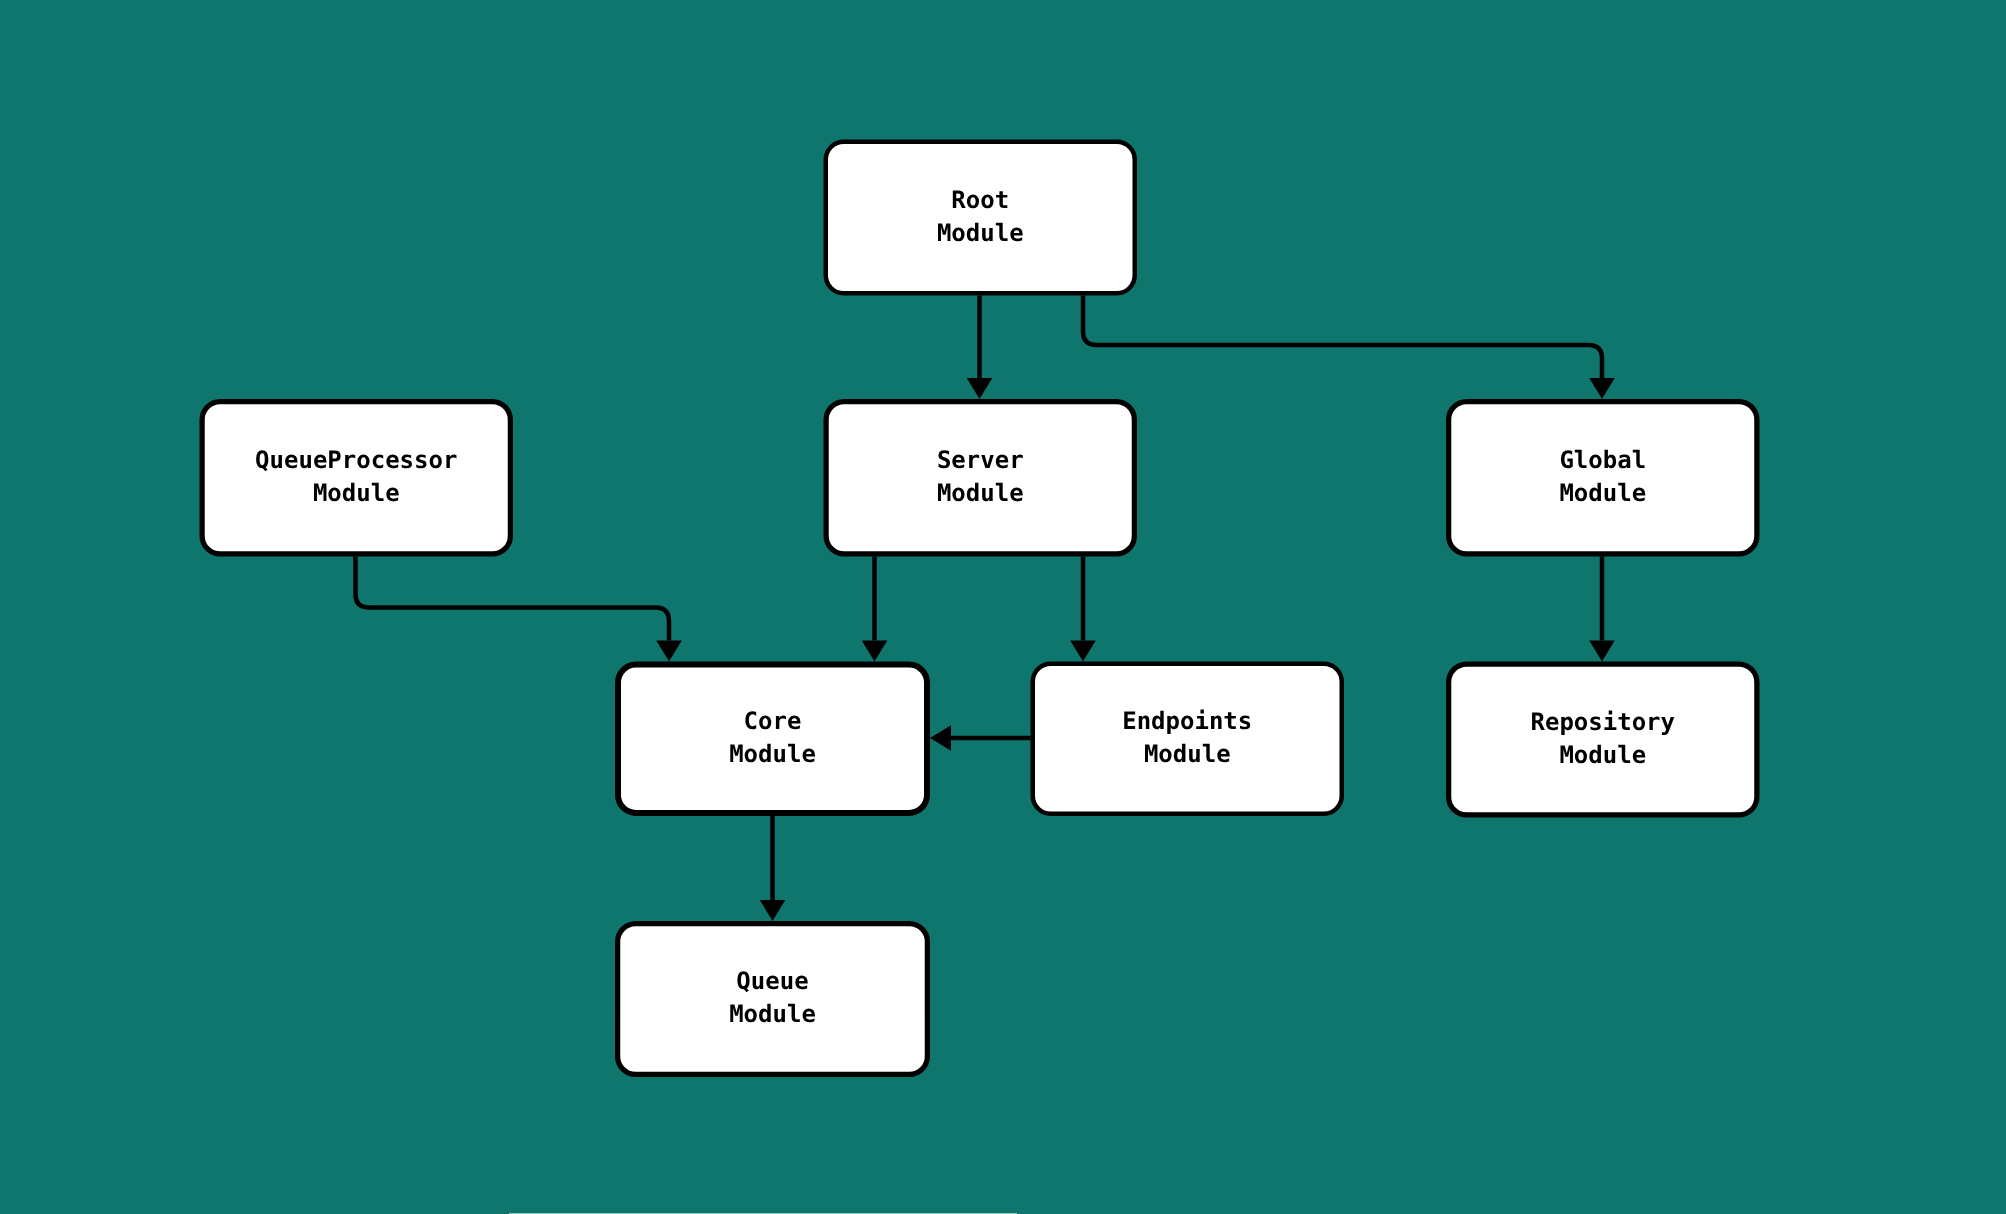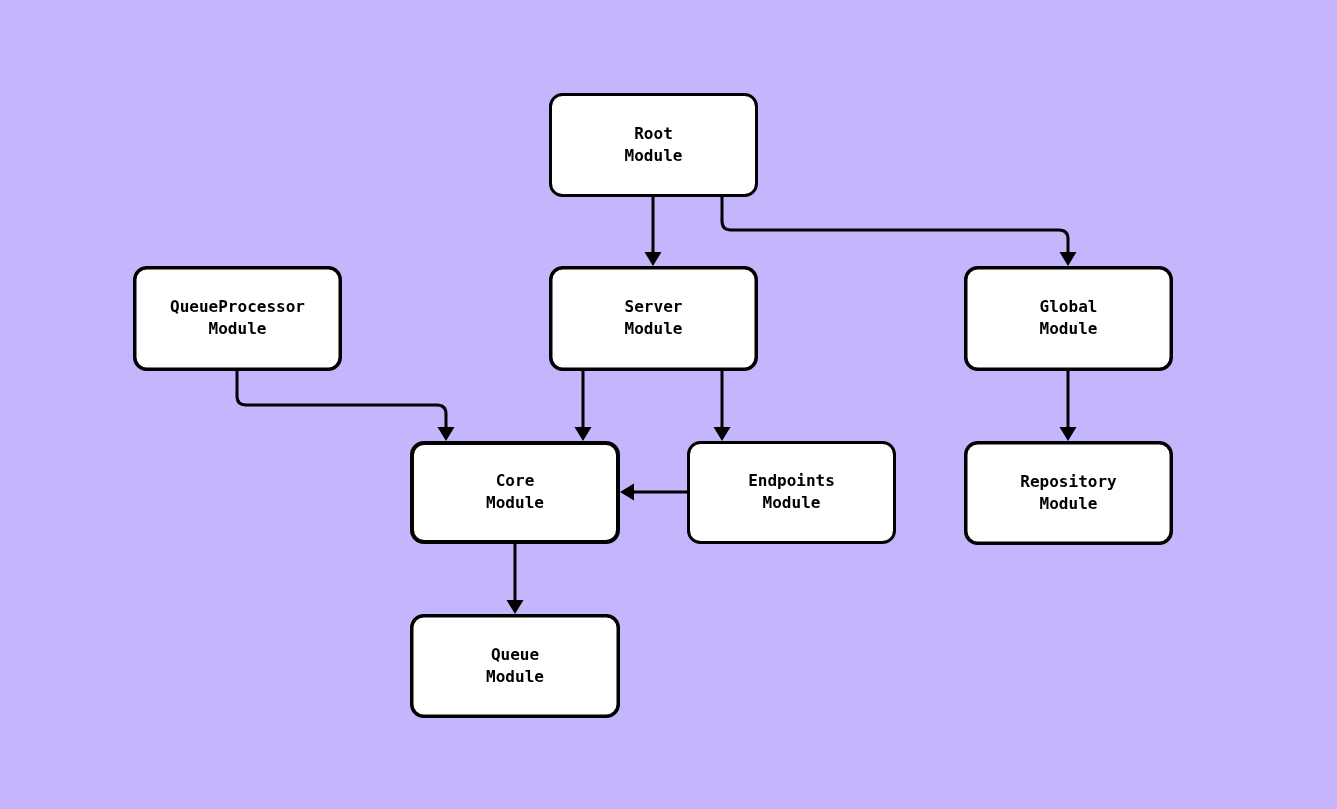--- a/index.html
+++ b/index.html
@@ -11,21 +11,21 @@
   body {
     width: 1337px;
     height: 809px;
     overflow: hidden;
     font-family: "DejaVu Sans Mono", "Liberation Mono", monospace;
   }
   #diagram-root {
     position: relative;
     width: 1337px;
     height: 809px;
-    background: #c4b5fd;
+    background: #0f766e;
   }
   svg#diagram-svg {
     display: block;
     width: 1337px;
     height: 809px;
   }
   .node-box {
     fill: #ffffff;
   }
   .node-label {

